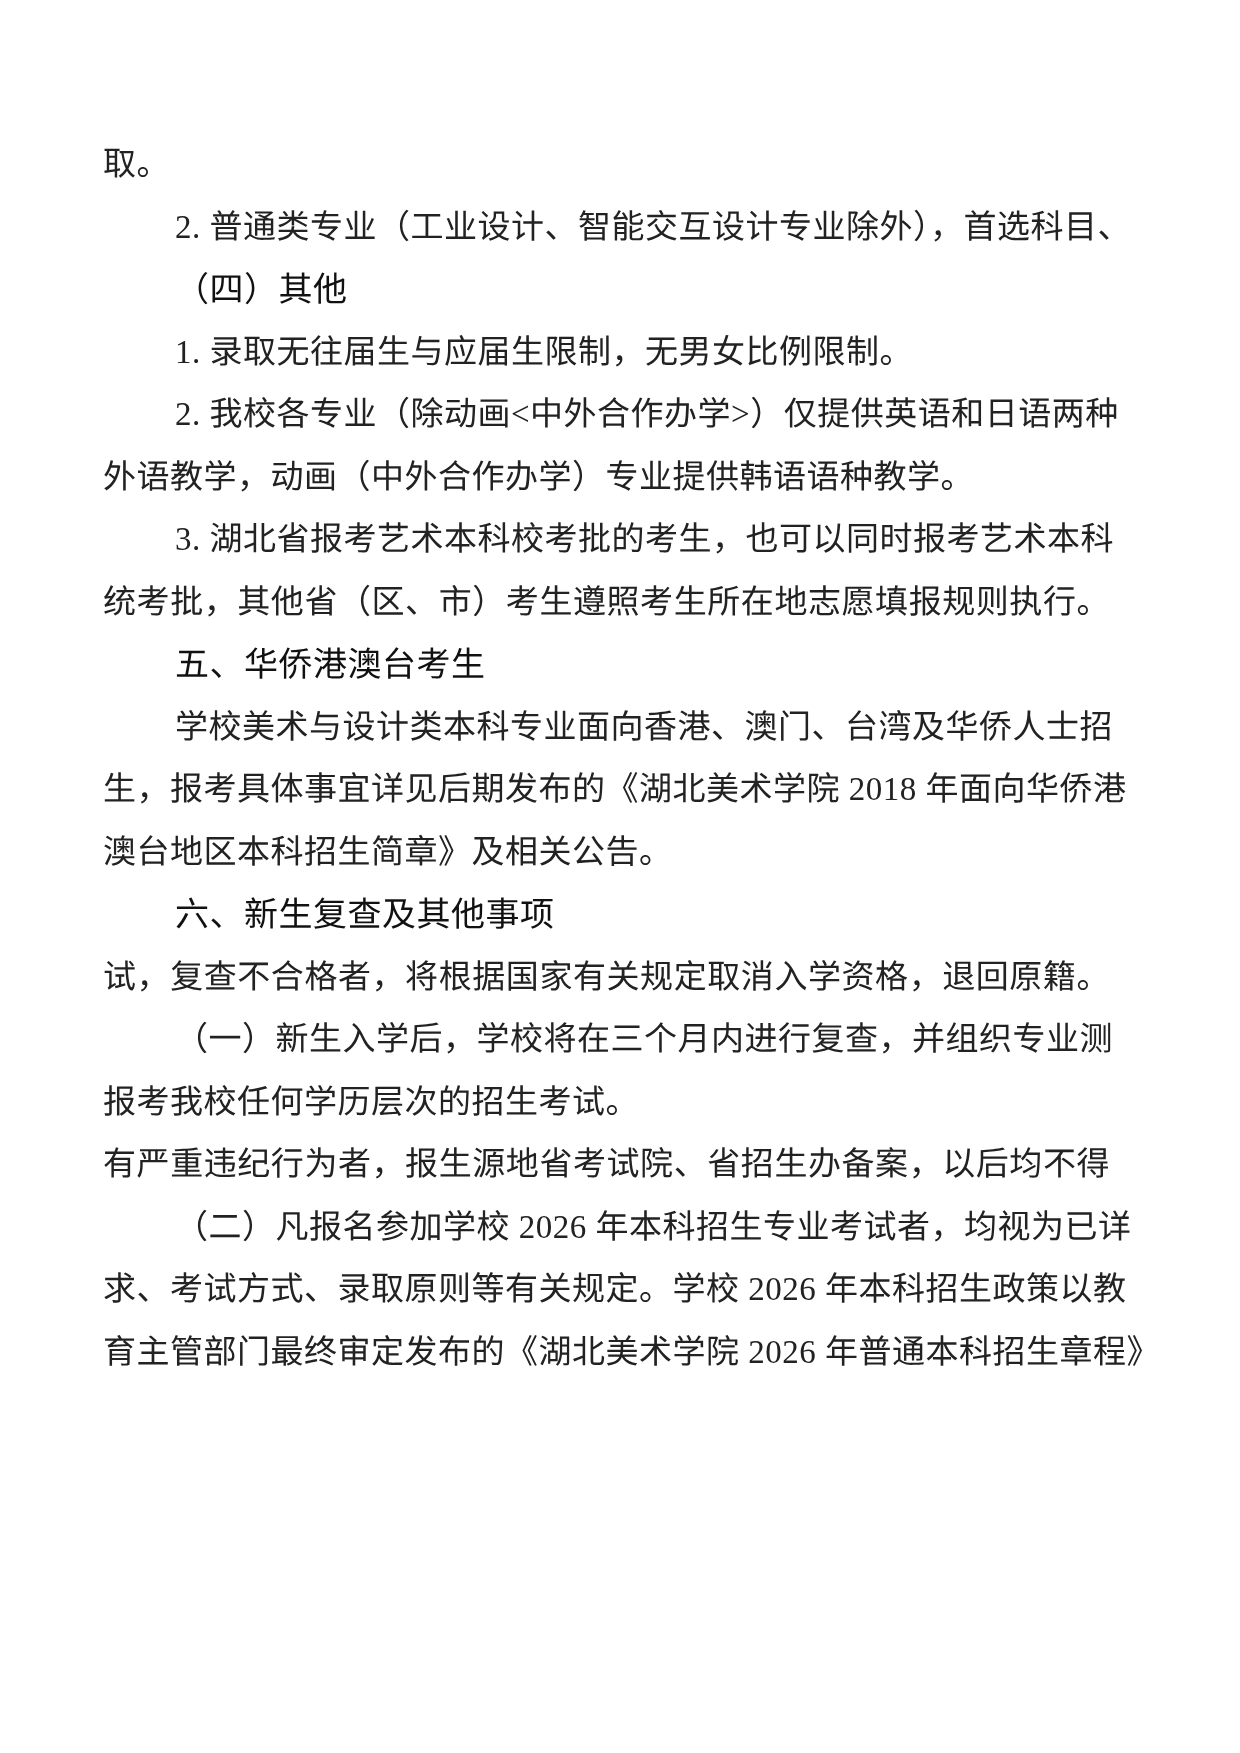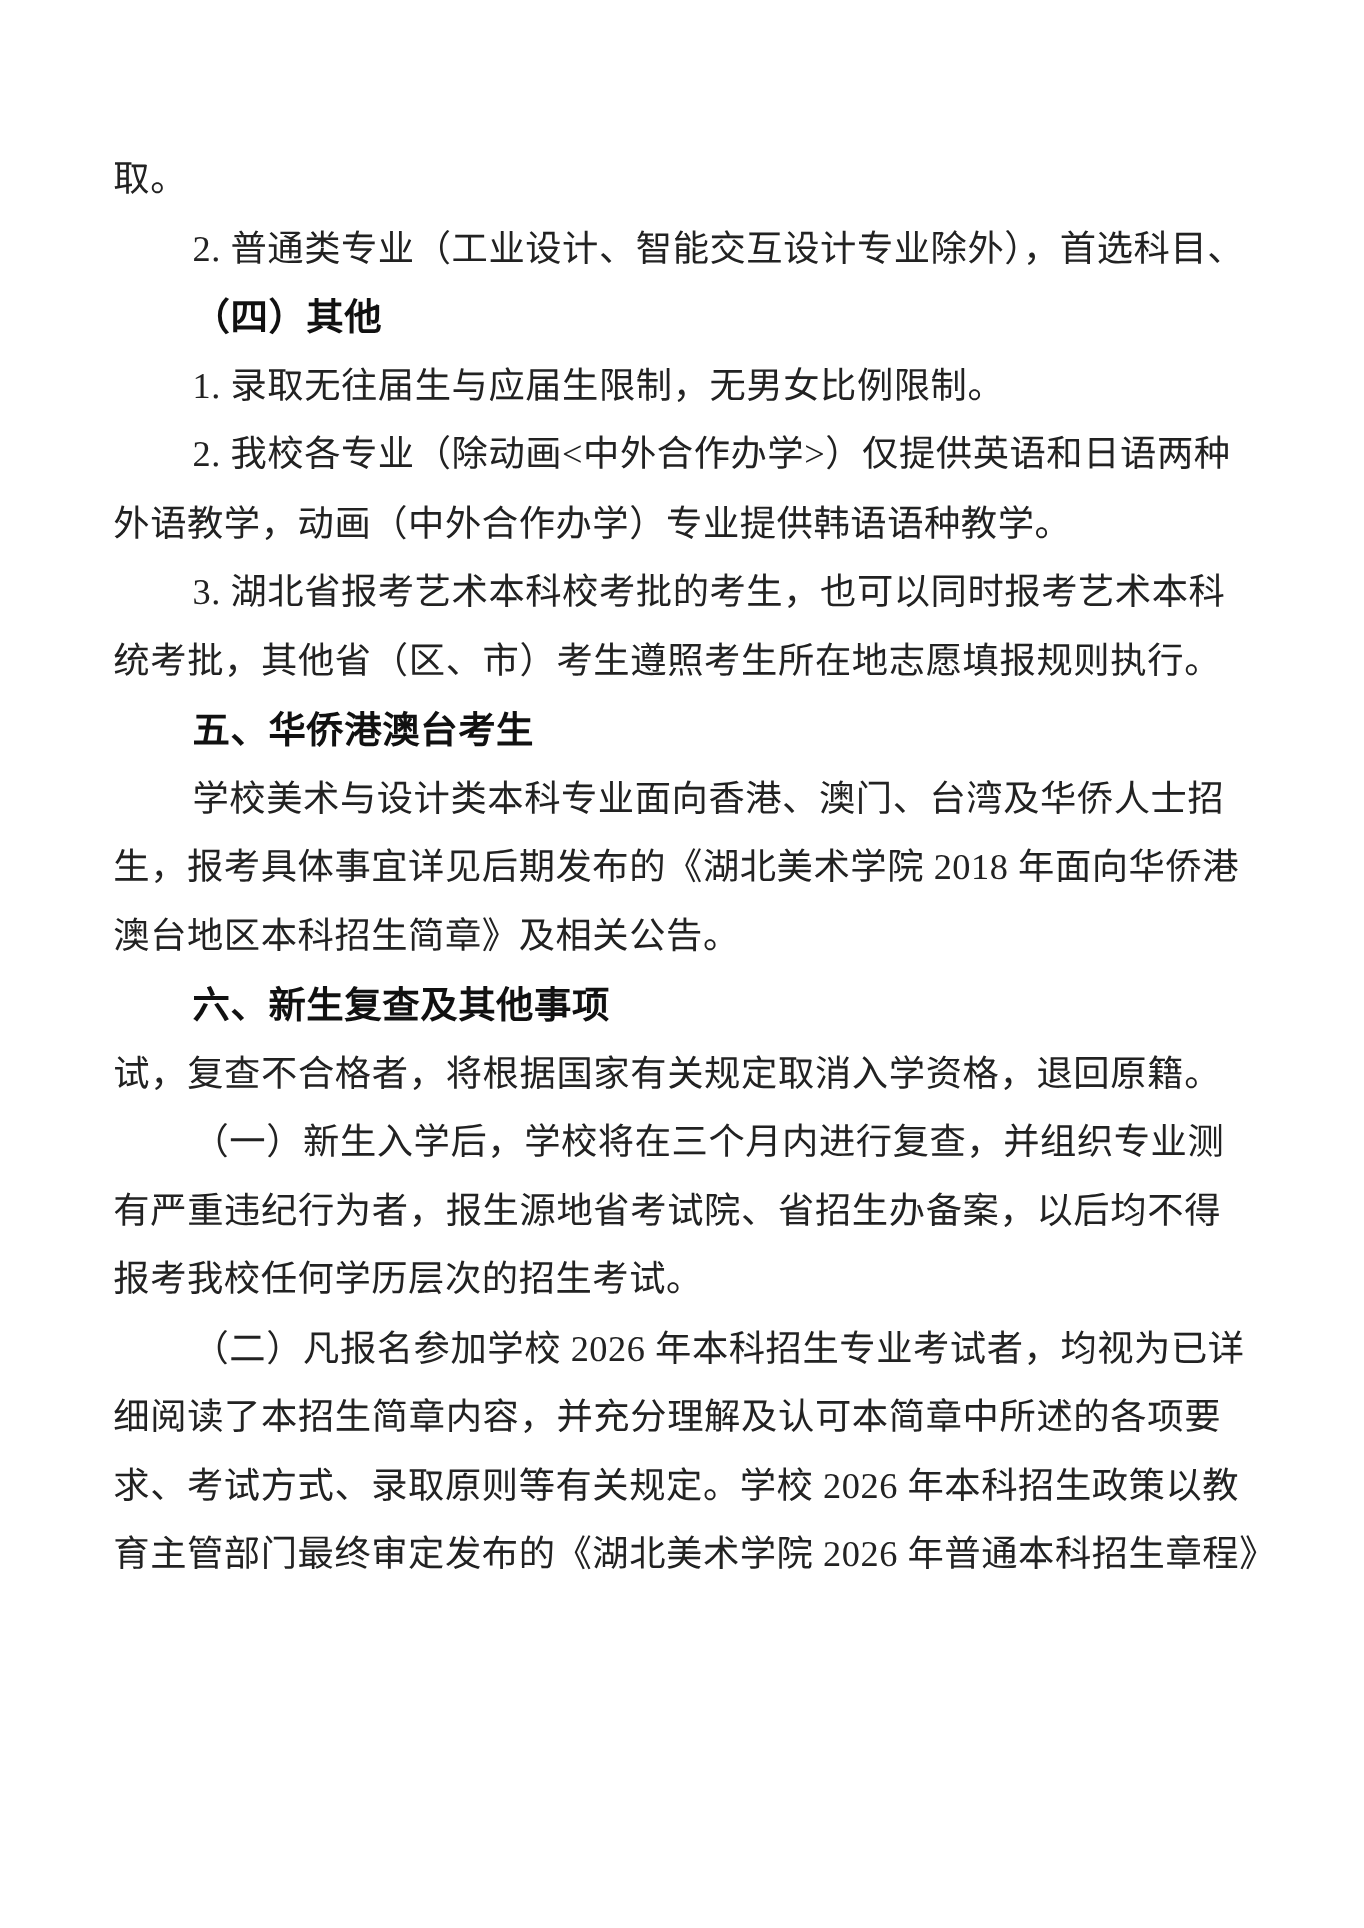--- a/index.html
+++ b/index.html
@@ -39,21 +39,21 @@
   }
 
   
   .line.indent {
     padding-left: 72px;
   }
 
   
   .line.heading {
     font-family: "DejaVu Sans", "Liberation Sans", sans-serif;
-    font-weight: 700;
+    font-weight: 400;
     font-size: 34px;
     color: #111111;
     text-align: left;
     text-align-last: left;
   }
 </style>
 </head>
 <body>
 
 <div class="page">
@@ -65,19 +65,18 @@
   <div class="line last">外语教学，动画（中外合作办学）专业提供韩语语种教学。</div>
   <div class="line indent">3. 湖北省报考艺术本科校考批的考生，也可以同时报考艺术本科</div>
   <div class="line">统考批，其他省（区、市）考生遵照考生所在地志愿填报规则执行。</div>
   <div class="line heading indent">五、华侨港澳台考生</div>
   <div class="line indent">学校美术与设计类本科专业面向香港、澳门、台湾及华侨人士招</div>
   <div class="line">生，报考具体事宜详见后期发布的《湖北美术学院 2018 年面向华侨港</div>
   <div class="line last">澳台地区本科招生简章》及相关公告。</div>
   <div class="line heading indent">六、新生复查及其他事项</div>
   <div class="line">试，复查不合格者，将根据国家有关规定取消入学资格，退回原籍。</div>
   <div class="line indent">（一）新生入学后，学校将在三个月内进行复查，并组织专业测</div>
+  <div class="line last">报考我校任何学历层次的招生考试。</div>
   <div class="line">有严重违纪行为者，报生源地省考试院、省招生办备案，以后均不得</div>
-  <div class="line last">报考我校任何学历层次的招生考试。</div>
   <div class="line indent">（二）凡报名参加学校 2026 年本科招生专业考试者，均视为已详</div>
-  <div class="line">细阅读了本招生简章内容，并充分理解及认可本简章中所述的各项要</div>
   <div class="line">求、考试方式、录取原则等有关规定。学校 2026 年本科招生政策以教</div>
   <div class="line">育主管部门最终审定发布的《湖北美术学院 2026 年普通本科招生章程》</div>
 </div>
 
 </body></html>

